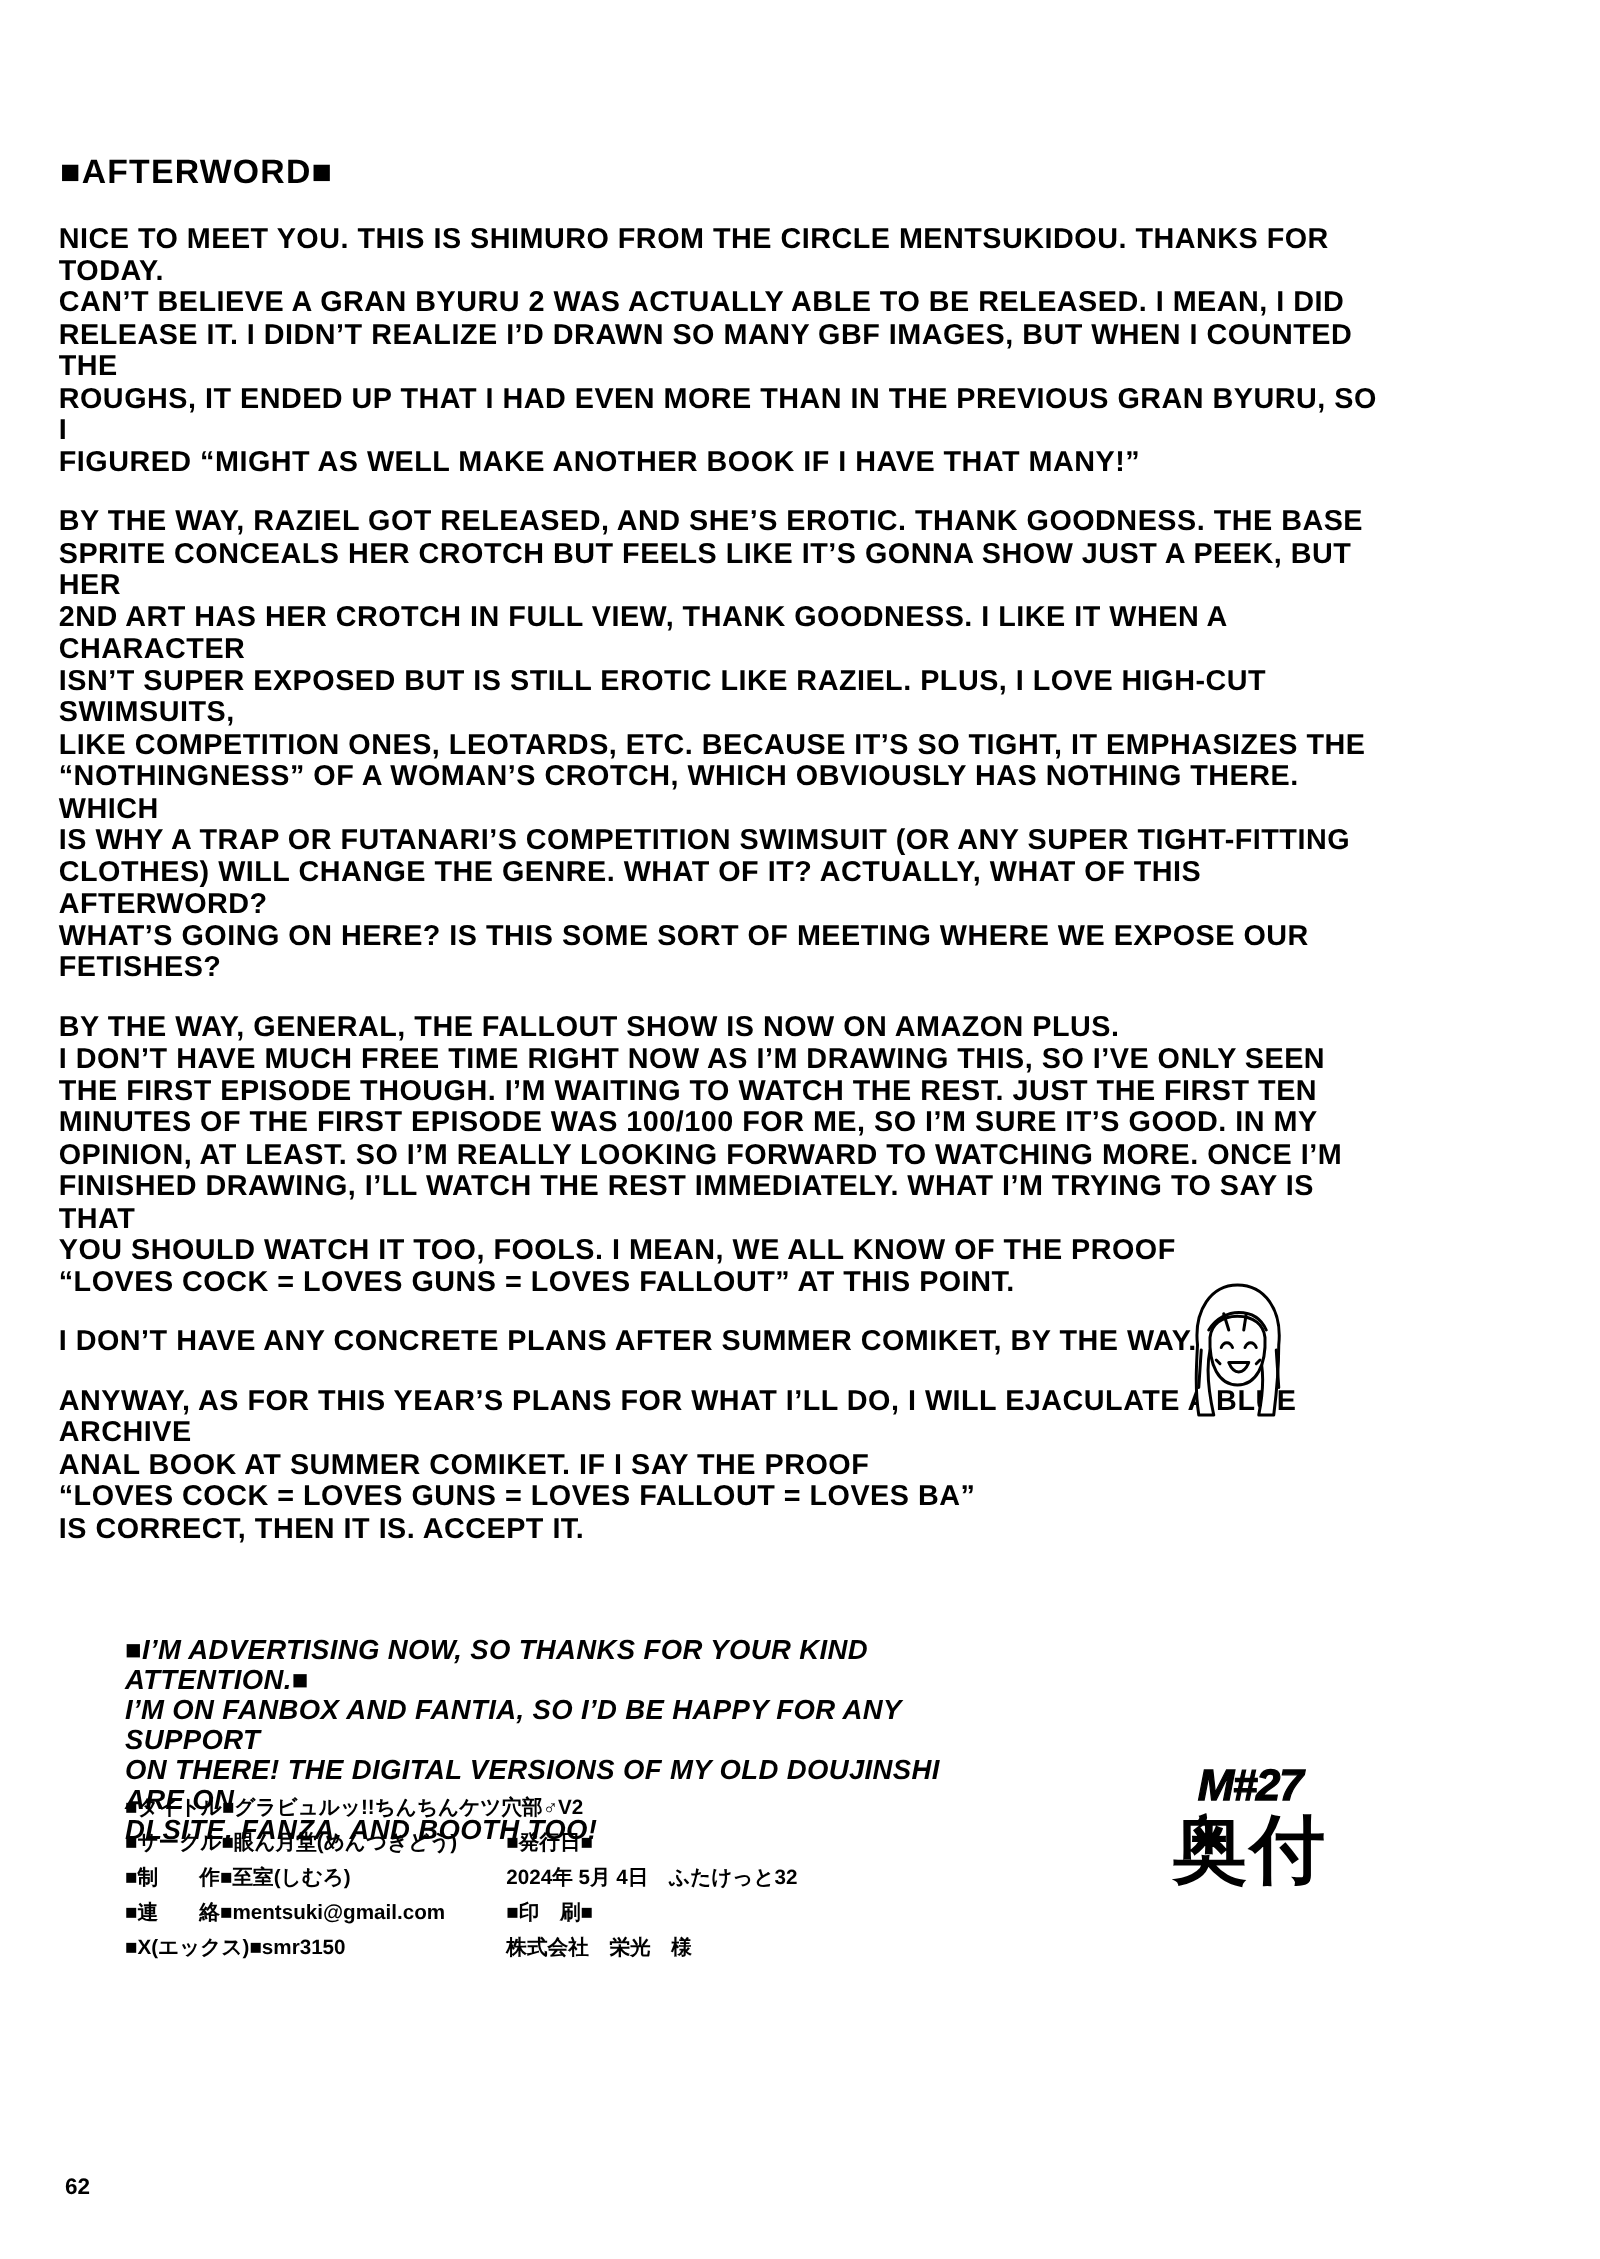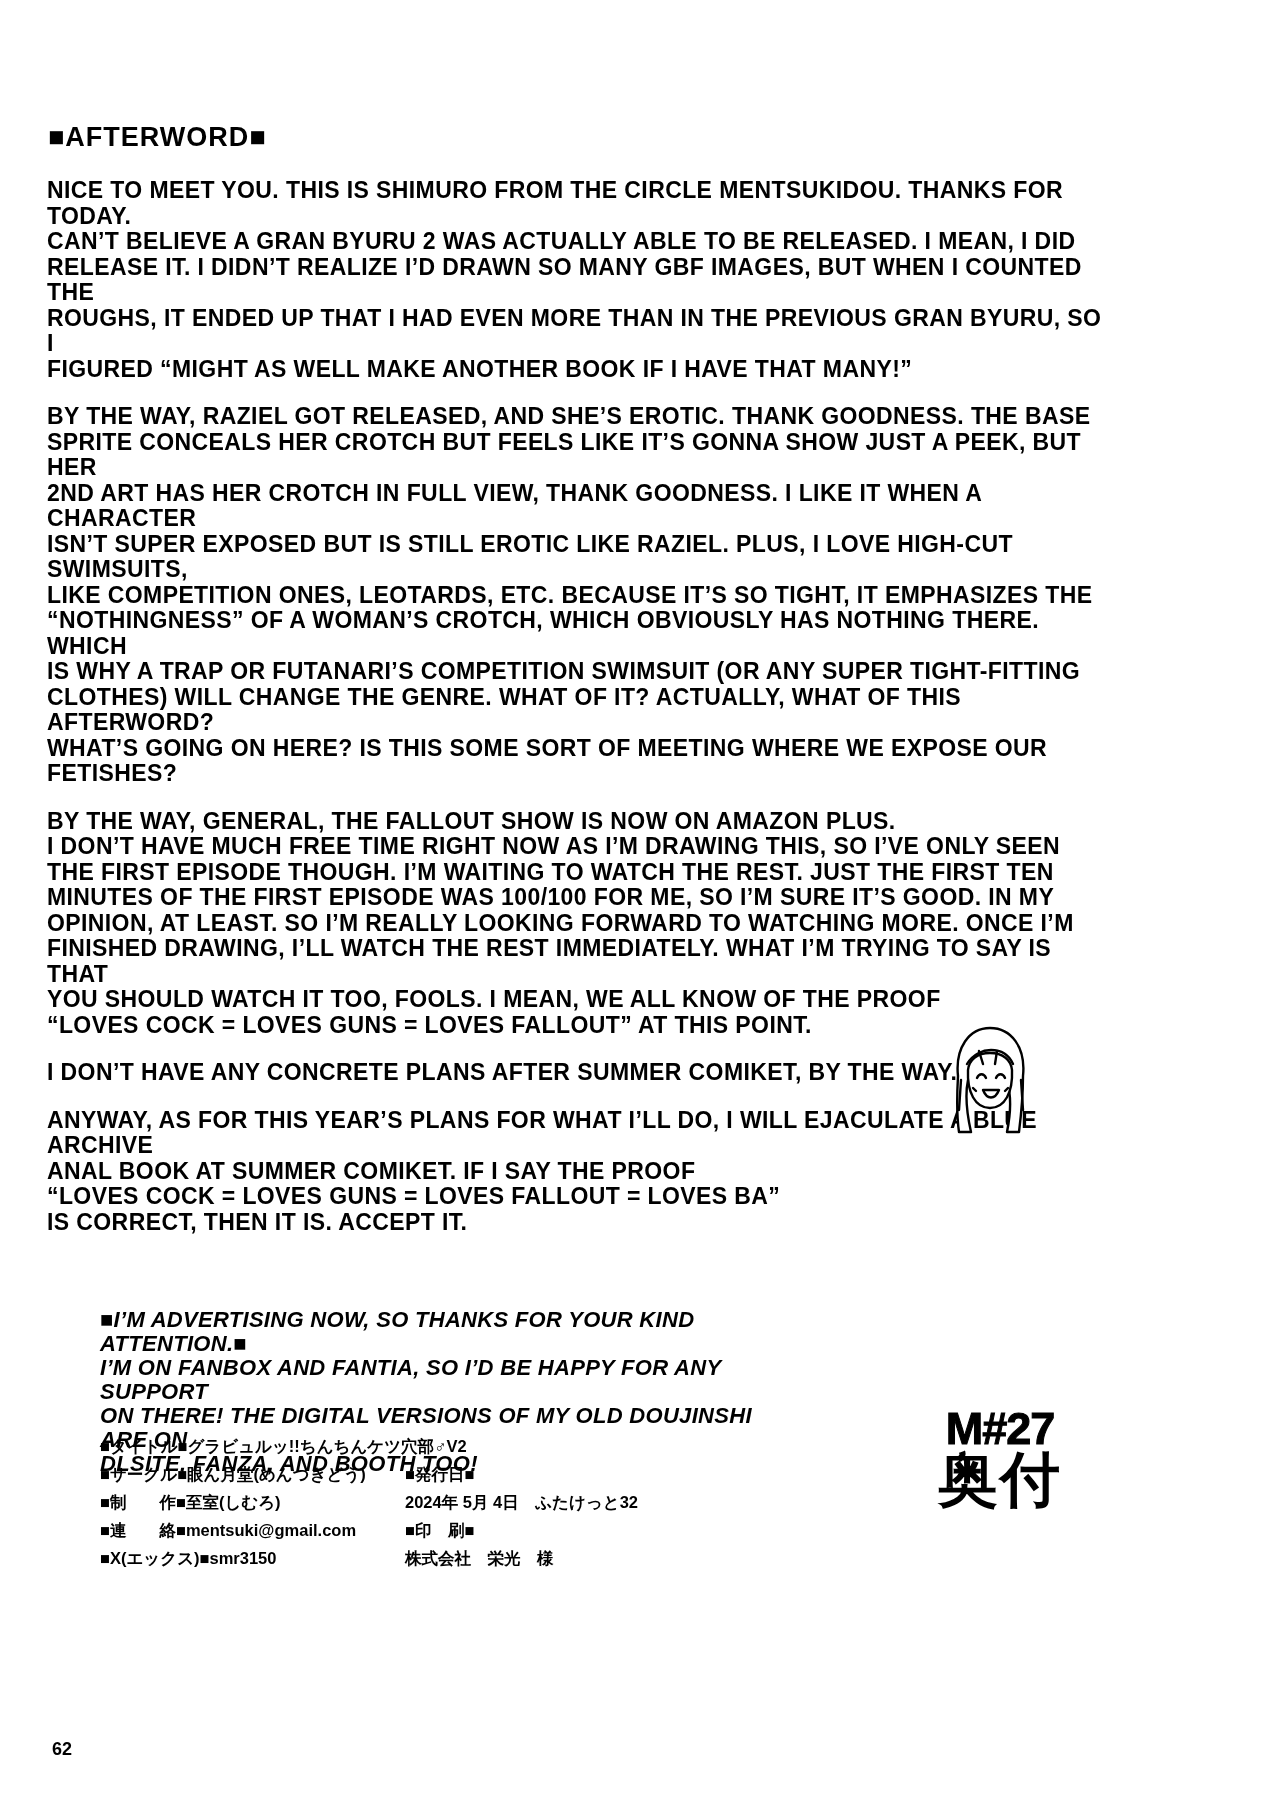--- a/index.html
+++ b/index.html
@@ -101,24 +101,25 @@
   
   .stamp {
     position: absolute;
     left: 920px;
     top: 1405px;
     width: 160px;
     height: 128px;
     text-align: center;
   }
   .stamp-top {
-    font-size: 45px;
+    font-size: 35px;
     font-weight: bold;
     letter-spacing: -1px;
     line-height: 48px;
+    font-style: italic;
     -webkit-text-stroke: 1px #000;
   }
   .stamp-bottom {
     font-size: 60px;
     font-weight: bold;
     line-height: 54px;
     letter-spacing: 2px;
   }
 </style>
 </head>

